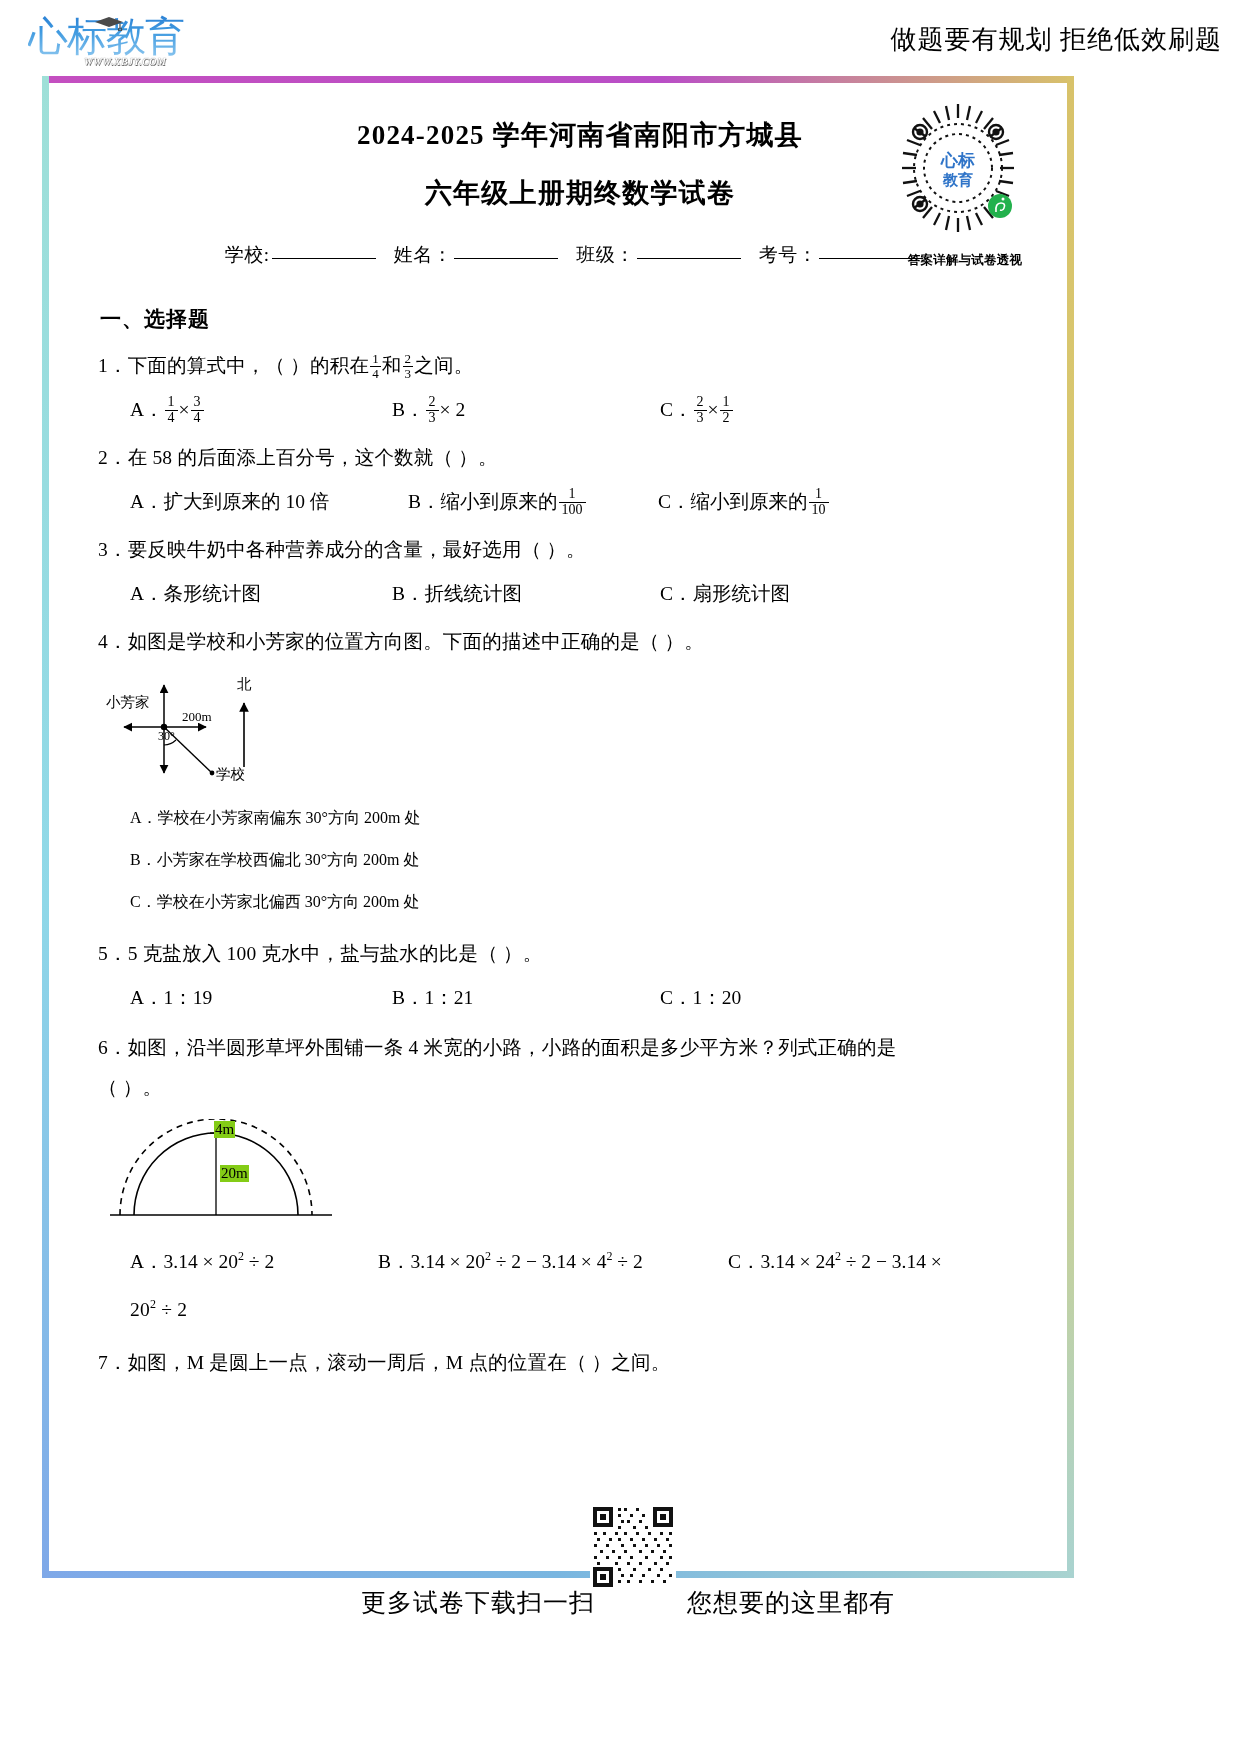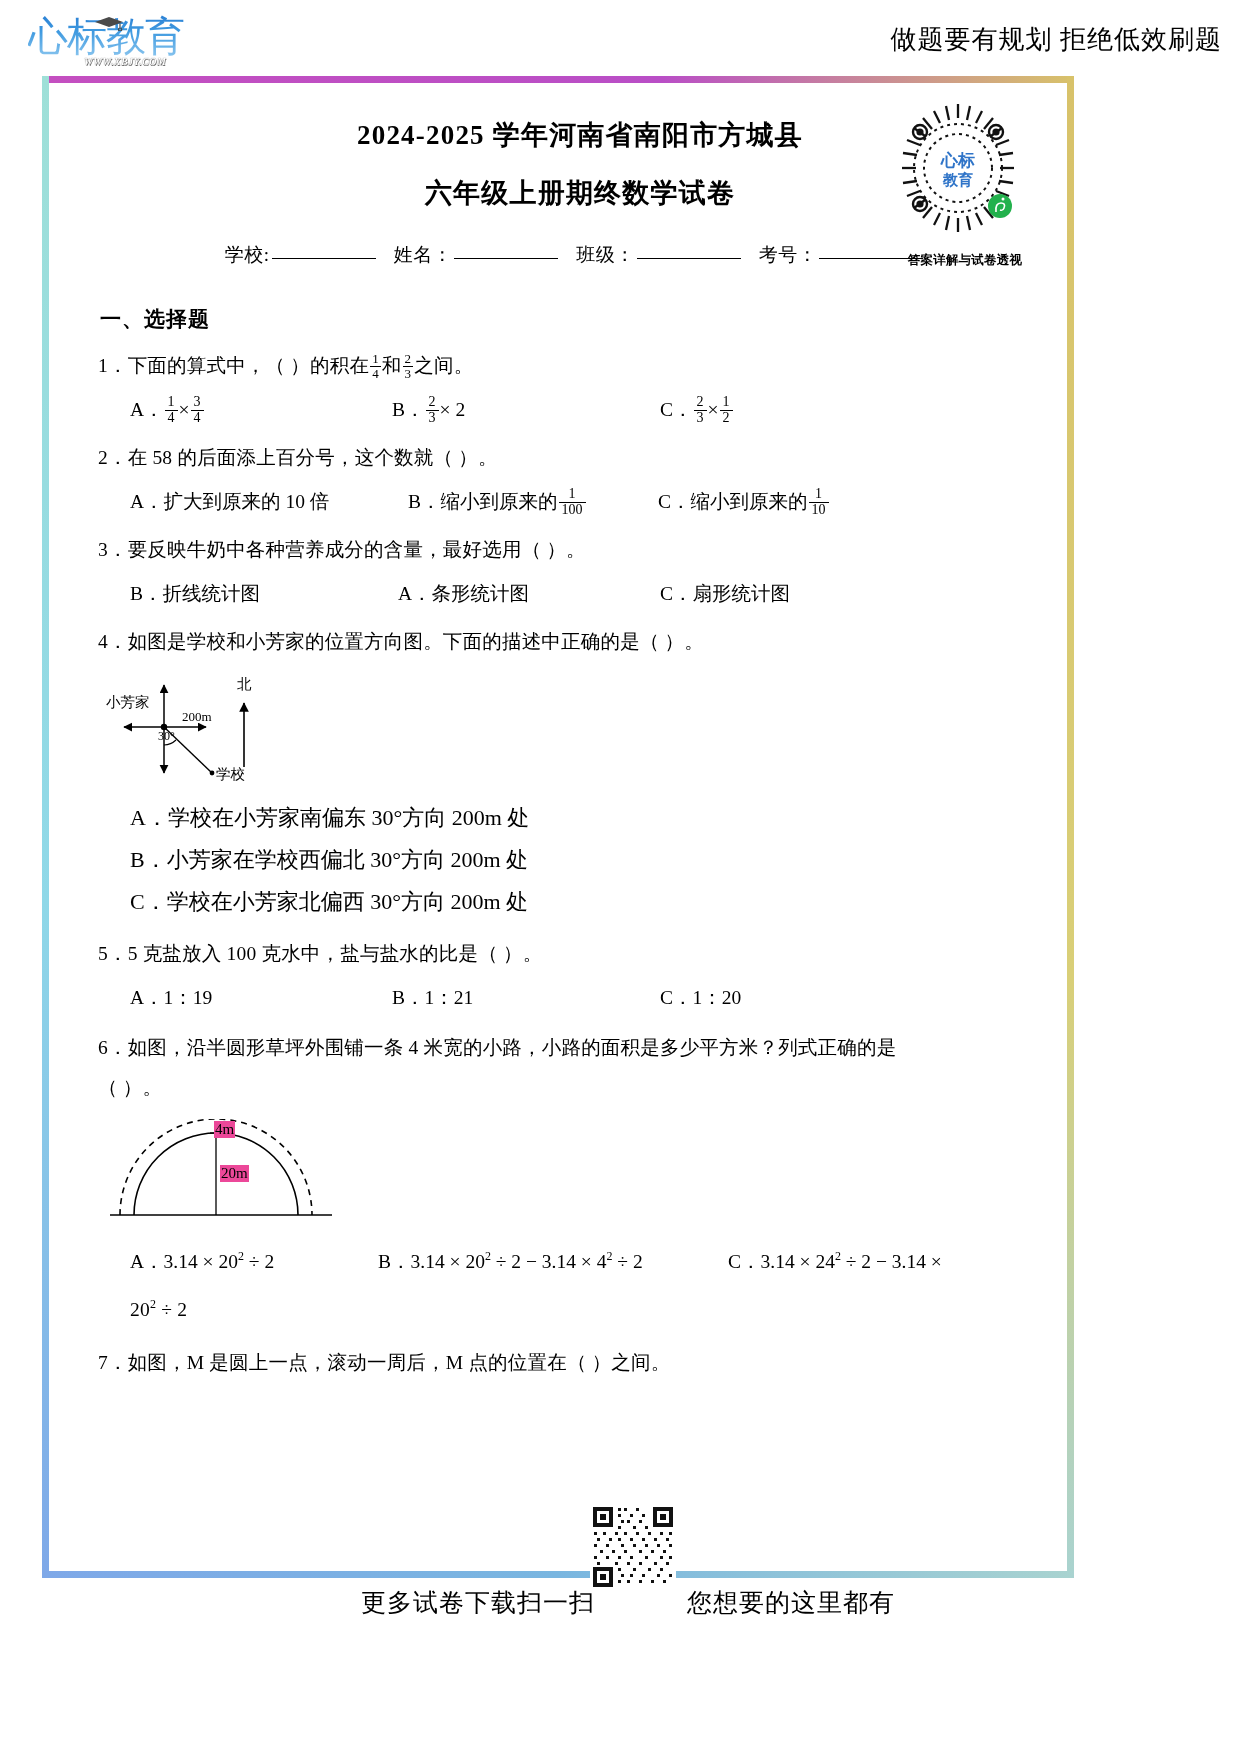--- a/index.html
+++ b/index.html
@@ -164,21 +164,21 @@
     line-height: 34px;
     margin: 10px 0 12px 32px;
   }
   .opt { white-space: nowrap; }
   .opt-a { width: 262px; }
   .opt-b { width: 268px; }
   .opt-c { width: auto; }
 
   .opt-stack { margin: 8px 0 4px 32px; }
   .opt-stack .opt-line {
-    font-size: 22px;
+    font-size: 16px;
     line-height: 42px;
     white-space: nowrap;
   }
 
   
   .frac {
     display: inline-block;
     vertical-align: middle;
     text-align: center;
     font-size: 13px;
@@ -210,21 +210,21 @@
   .sc-diagram {
     position: relative;
     width: 330px; height: 110px;
     margin: 14px 0 6px 8px;
   }
   .sc-diagram .lbl {
     position: absolute;
     font-size: 15px;
     font-family: "Liberation Serif", serif;
     white-space: nowrap;
-    background: #ec4899;
+    background: #84cc16;
     padding: 0 1px;
   }
 
   
   .footer {
     position: absolute;
     left: 8px; top: 1594px;
     width: 1240px;
     height: 160px;
   }
@@ -345,22 +345,22 @@
 
   <div class="q q-stem">2．在 58 的后面添上百分号，这个数就（  ）。</div>
   <div class="opt-row">
     <span class="opt" style="width:278px">A．扩大到原来的 10 倍</span>
     <span class="opt" style="width:250px"><span>B．缩小到原来的</span><span class="frac frac-w"><span class="num">1</span><span class="den">100</span></span></span>
     <span class="opt"><span>C．缩小到原来的</span><span class="frac frac-w"><span class="num">1</span><span class="den">10</span></span></span>
   </div>
 
   <div class="q q-stem">3．要反映牛奶中各种营养成分的含量，最好选用（  ）。</div>
   <div class="opt-row">
+    <span class="opt opt-a">A．条形统计图</span>
     <span class="opt opt-b">B．折线统计图</span>
-    <span class="opt opt-a">A．条形统计图</span>
     <span class="opt opt-c">C．扇形统计图</span>
   </div>
 
   <div class="q q-stem">4．如图是学校和小芳家的位置方向图。下面的描述中正确的是（  ）。</div>
 
   <div class="dir-diagram">
     <svg width="300" height="120" viewBox="0 0 300 120">
       <defs>
         <marker id="ah" markerWidth="7" markerHeight="7" refX="5.5" refY="3" orient="auto">
           <path d="M0,0 L6,3 L0,6 z" fill="#000"></path>

